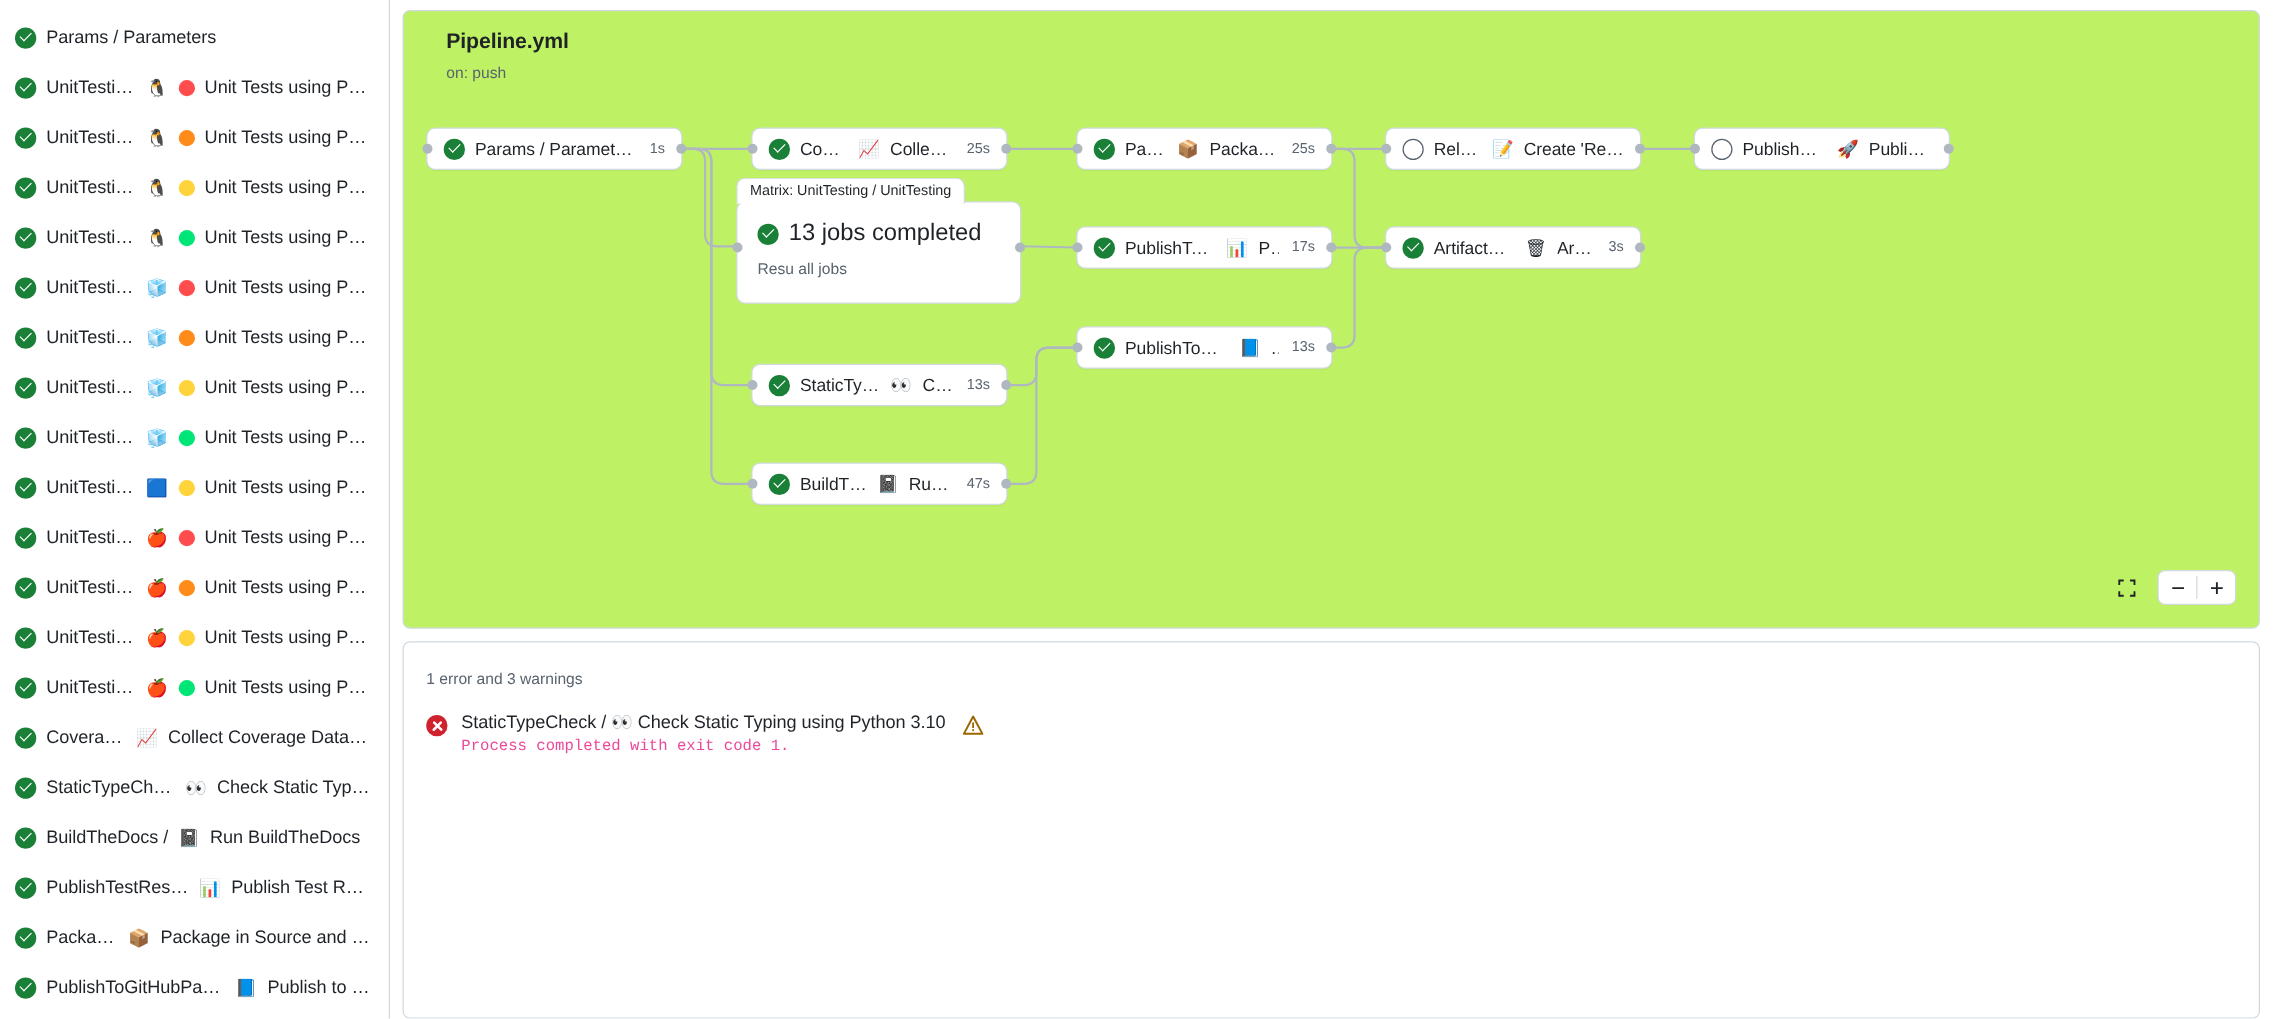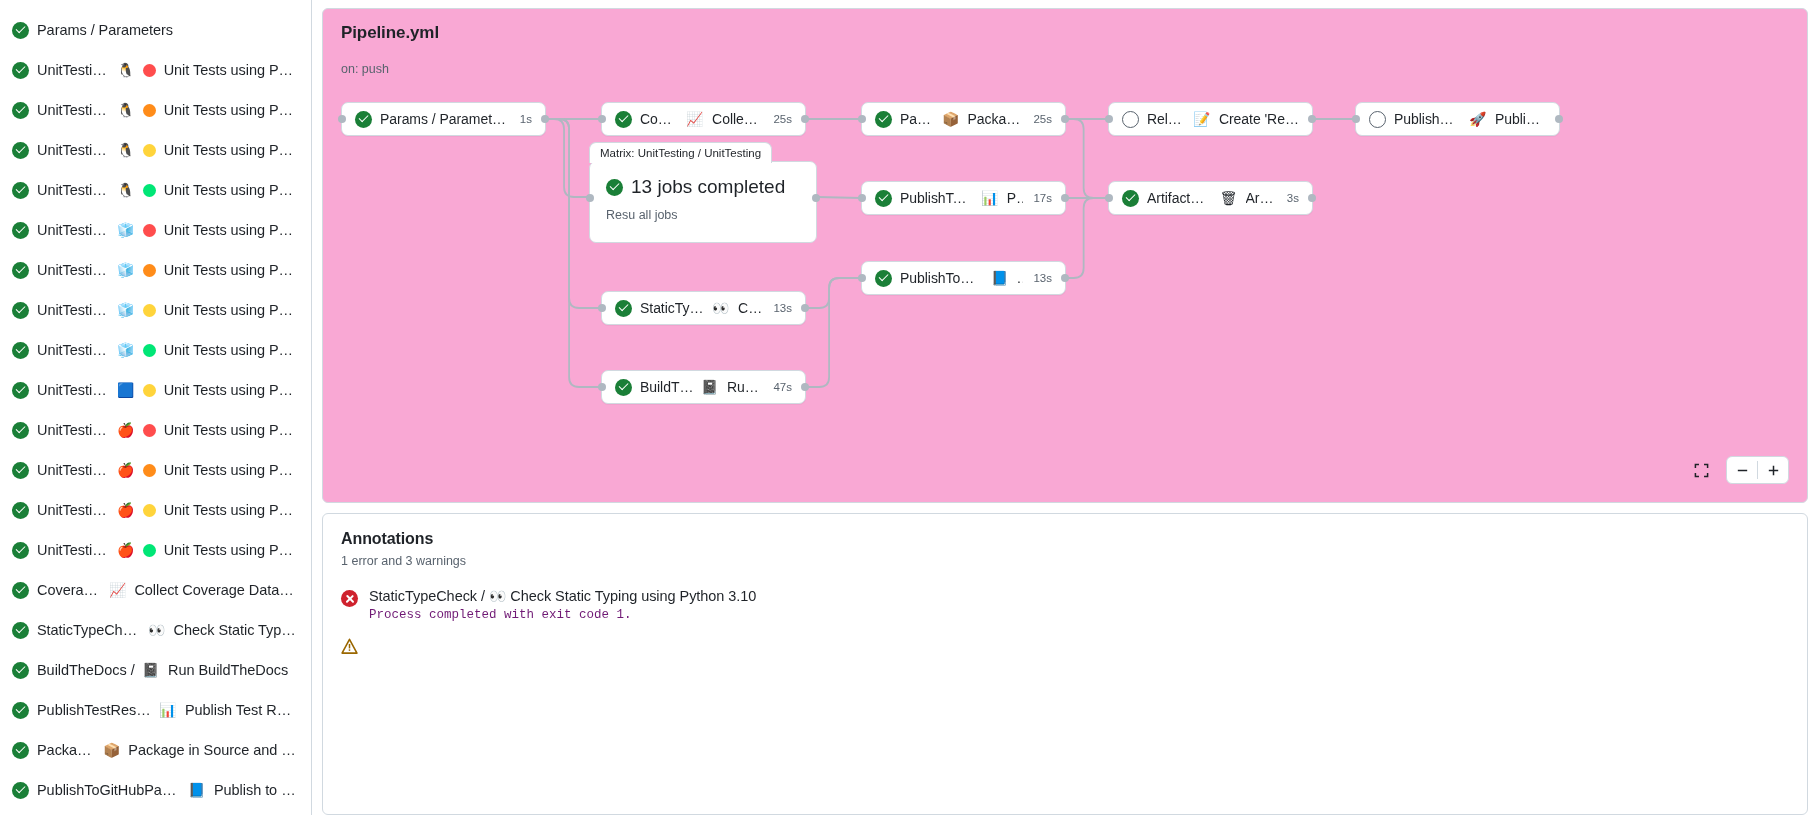--- a/index.html
+++ b/index.html
@@ -75,30 +75,31 @@
     background: #ffffff;
     padding: 8px 10px 0 10px;
     display: flex;
     flex-direction: column;
     gap: 10px;
     overflow: hidden;
   }
 
   .graph-card {
     position: relative;
-    background: #f9a8d4;
+    background: #bef264;
     border: 1px solid #d1d9e0;
     border-radius: 6px;
     height: 495px;
     min-height: 495px;
     overflow: hidden;
+    padding-left: 16px;
   }
   .graph-head { padding: 14px 0 0 18px; }
   .graph-title { font-size: 17px; font-weight: 600; letter-spacing: -0.1px; color: #1f2328; }
-  .graph-sub { font-size: 12.5px; color: #59636e; margin-top: 19px; }
+  .graph-sub { font-size: 12.5px; color: #59636e; margin-top: 8px; }
 
   #graph-canvas { position: absolute; inset: 0; }
   .edges { position: absolute; left: 0; top: 0; width: 100%; height: 100%; pointer-events: none; }
 
   .node {
     position: absolute;
     display: flex;
     align-items: center;
     gap: 8px;
     height: 34px;
@@ -176,26 +177,26 @@
   .ann-card {
     background: #ffffff;
     border: 1px solid #d1d9e0;
     border-radius: 6px;
     flex: 1;
     padding: 16px 18px 0 18px;
     overflow: hidden;
   }
   .ann-title { font-size: 16px; font-weight: 600; letter-spacing: -0.1px; }
   .ann-count { font-size: 12.5px; color: #59636e; margin-top: 6px; }
-  .ann-list { margin-top: 20px; display: flex; flex-direction: column; gap: 14px; }
+  .ann-list { margin-top: 20px; display: flex; flex-direction: row; gap: 14px; }
   .ann-item { display: flex; gap: 11px; align-items: flex-start; }
   .ann-ico { margin-top: 2px; }
   .ann-head { font-size: 14.5px; color: #1f2328; letter-spacing: -0.05px; }
   .ann-body {
-    font-size: 12.5px; color: #701a75; margin-top: 4px;
+    font-size: 12.5px; color: #ec4899; margin-top: 4px;
     font-family: "Liberation Mono", monospace;
   }
   .warn-ico {
     width: 17px; height: 17px; min-width: 17px; position: relative; display: inline-block;
   }
   .warn-ico svg { display: block; }
 </style>
 </head>
 <body>
 
@@ -479,21 +480,20 @@
           <button class="zc-btn" title="Zoom in">
             <svg width="15" height="15" viewBox="0 0 16 16" stroke="#1f2328" stroke-width="1.6">
                 <path d="M3 8h10M8 3v10"></path>
               </svg>
           </button>
         </div>
       </div>
     </div>
 
     <div class="ann-card">
-      <div class="ann-title">Annotations</div>
       <div class="ann-count">1 error and 3 warnings</div>
       <div class="ann-list" id="ann-list">
           <div class="ann-item">
             <span class="ann-ico"><span class="st st-error"></span></span>
             <div>
               <div class="ann-head"><span>StaticTypeCheck / </span><span class="emoji">👀 </span><span> Check Static Typing using Python 3.10</span></div>
               <div class="ann-body">Process completed with exit code 1.</div>
             </div>
           </div>
           <div class="ann-item">

